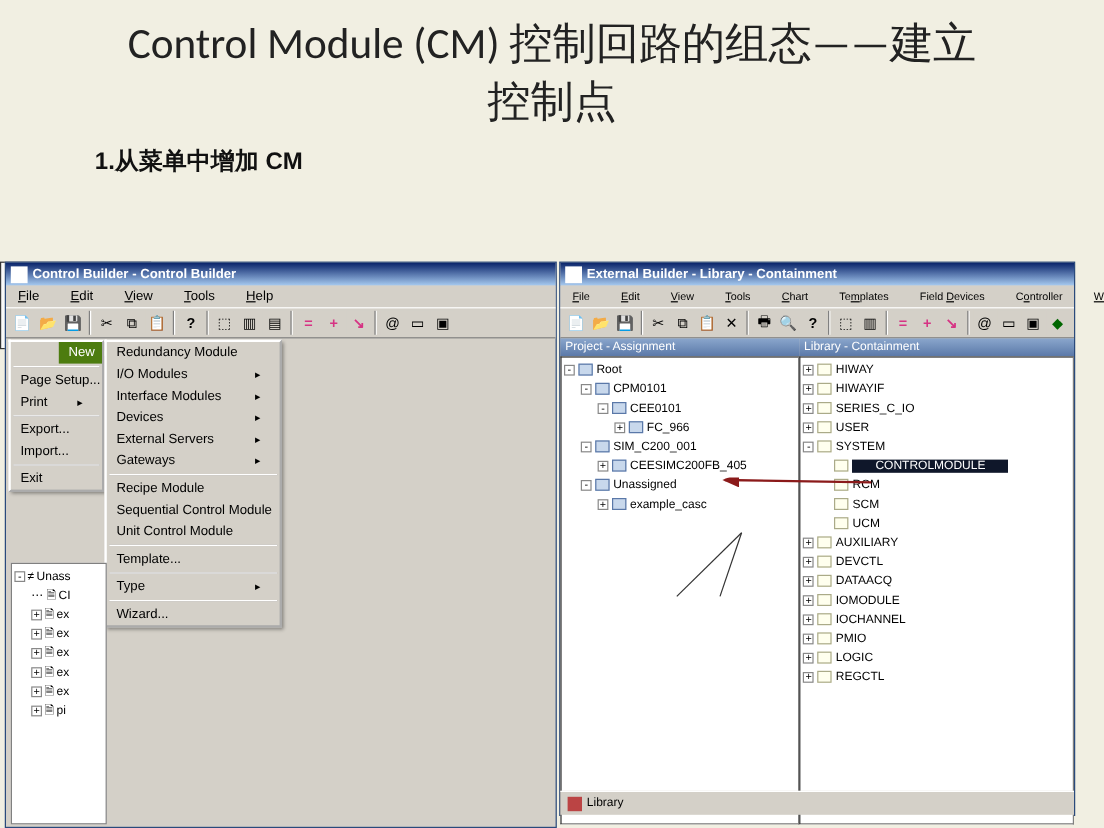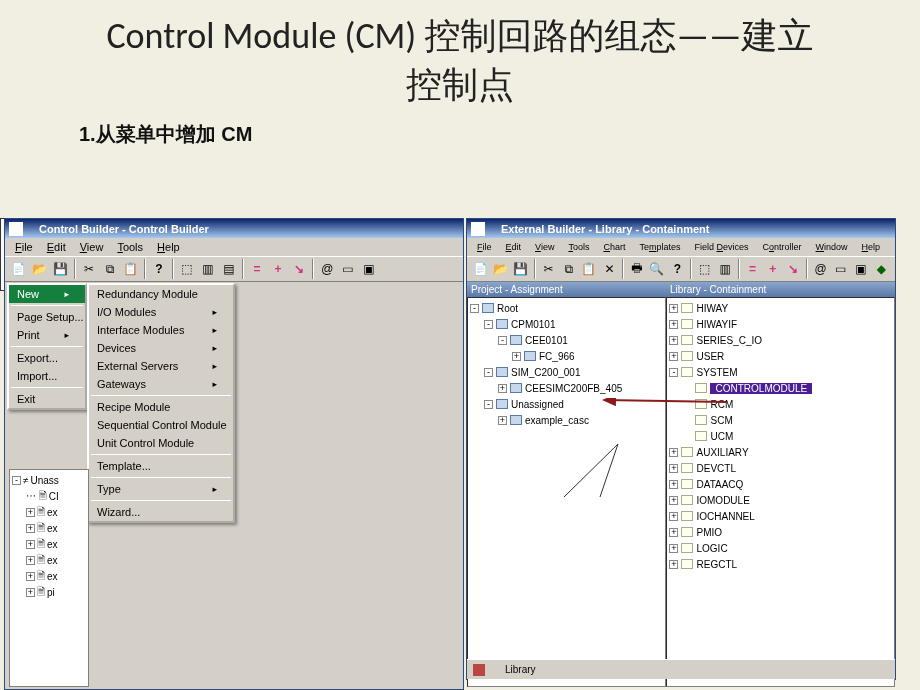--- a/index.html
+++ b/index.html
@@ -8,63 +8,63 @@
 .slide-title { font-size:36px; color:#222; text-align:center; padding:12px 95px 8px; line-height:1.35; font-weight:400; font-family:Calibri,"Microsoft YaHei",sans-serif; }
 .subtitle { font-size:20px; font-weight:bold; color:#111; padding:4px 79px 8px; }
 
 .shots { position:absolute; left:0; top:218px; width:920px; height:470px; }
 
 
 .win { position:absolute; border:1px solid #2a4a7c; background:#d4d0c8; font-size:11px; color:#000; }
 .winL { left:4px; top:0; width:460px; height:472px; }
 .winR { left:466px; top:0; width:430px; height:462px; }
 
-.titlebar { background:linear-gradient(#0a246a,#a6caf0); color:#fff; height:19px; display:flex; align-items:center; padding:0 4px; font-weight:bold; font-size:11px; gap:16px; }
+.titlebar { background:linear-gradient(#0a246a,#a6caf0); color:#fff; height:19px; display:flex; align-items:center; padding:0 4px; font-weight:bold; font-size:11px; gap:4px; }
 .titlebar .icon { width:14px; height:14px; background:#fff; display:inline-block; }
-.menubar { background:#d4d0c8; height:18px; display:flex; align-items:center; padding:0 4px; font-size:11px; gap:2px; }
+.menubar { background:#d4d0c8; height:18px; display:flex; align-items:center; padding:0 4px; font-size:11px; gap:14px; }
 .menubar span { padding:1px 6px; }
 .menubar span u { text-decoration:underline; }
 .toolbar { background:#d4d0c8; border-top:1px solid #fff; border-bottom:1px solid #808080; height:26px; display:flex; align-items:center; padding:2px 4px; gap:1px; }
 .tb-btn { width:20px; height:20px; border:1px solid #d4d0c8; display:flex; align-items:center; justify-content:center; font-size:12px; }
 .tb-sep { width:2px; height:20px; border-left:1px solid #808080; border-right:1px solid #fff; margin:0 2px; }
 .pink { color:#d63384; font-weight:bold; }
 
 
 .dropdown { position:absolute; background:#d4d0c8; border:2px outset #fff; font-size:11px; min-width:78px; box-shadow:2px 2px 3px rgba(0,0,0,.4); }
 .dropdown .item { padding:3px 16px 3px 8px; display:flex; align-items:center; justify-content:space-between; gap:8px; white-space:nowrap; }
-.dropdown .item.sel { background:#15803d; color:#fff; }
+.dropdown .item.sel { background:#4d7c0f; color:#fff;margin-left:40px; }
 .dropdown .sep { height:1px; background:#808080; border-bottom:1px solid #fff; margin:2px 2px; }
 .arrow-r::after { content:"▸"; font-size:9px; }
 
 .fileMenu { left:2px; top:64px; width:80px; }
 .subMenu { left:82px; top:64px; width:148px; }
 
 
 .treeL { position:absolute; left:4px; top:250px; width:80px; height:218px; background:#fff; border:1px solid #808080; font-size:10px; overflow:hidden; padding:2px; }
 .treeL .row { display:flex; align-items:center; height:16px; gap:2px; white-space:nowrap; }
 .plus { width:9px; height:9px; border:1px solid #888; text-align:center; line-height:7px; font-size:9px; }
 
 
 .panelHdr { background:#6a88b8; background:linear-gradient(#8aa6cc,#5a78a8); color:#fff; font-size:10px; padding:2px 4px; }
 .splitR { display:flex; height:390px; }
 .paneTree { background:#fff; border:1px inset #808080; flex:1; overflow:hidden; font-size:10px; padding:2px; }
 .paneTree.right { flex:1.15; }
 .trow { display:flex; align-items:center; height:16px; gap:3px; white-space:nowrap; }
 .ind1 { padding-left:14px; } .ind2 { padding-left:28px; } .ind3 { padding-left:42px; }
-.sel-node { background:#4c1d95; color:#fff; padding:0 5px; }
+.sel-node { background:#0f172a; color:#fff; padding:0 19px; }
 .nic { width:12px; height:10px; display:inline-block; background:#c8d8ec; border:1px solid #5a78a8; }
 .fic { width:12px; height:10px; display:inline-block; background:#ffe; border:1px solid #aa8; }
 
 
 .callout { position:absolute; font-size:12px; font-family:"SimSun","Microsoft YaHei"; color:#000; }
 .method2 { left:482px; top:-18px; font-size:14px;margin-top:40px; }
 .dragnote { left:478px; top:262px; width:126px; border:1px solid #333; background:#f9f9f9; padding:6px 6px; font-size:13px; line-height:1.5; }
 .arrow-line { position:absolute; left:598px; top:180px; width:130px; height:60px; pointer-events:none; }
 
-.statusR { position:absolute; left:0; bottom:0; height:20px; background:#d4d0c8; border-top:1px solid #fff; width:100%; display:flex; align-items:center; padding:0 6px; gap:20px; font-size:10px; }
+.statusR { position:absolute; left:0; bottom:0; height:20px; background:#d4d0c8; border-top:1px solid #fff; width:100%; display:flex; align-items:center; padding:0 6px; gap:4px; font-size:10px; }
 .statusR .ic { width:12px; height:12px; background:#b44; display:inline-block; }
 </style>
 </head>
 <body>
 
 <div class="slide-title">Control Module (CM)  控制回路的组态——建立控制点</div>
 <div class="subtitle">1.从菜单中增加  CM</div>
 
 <div class="shots">
 

